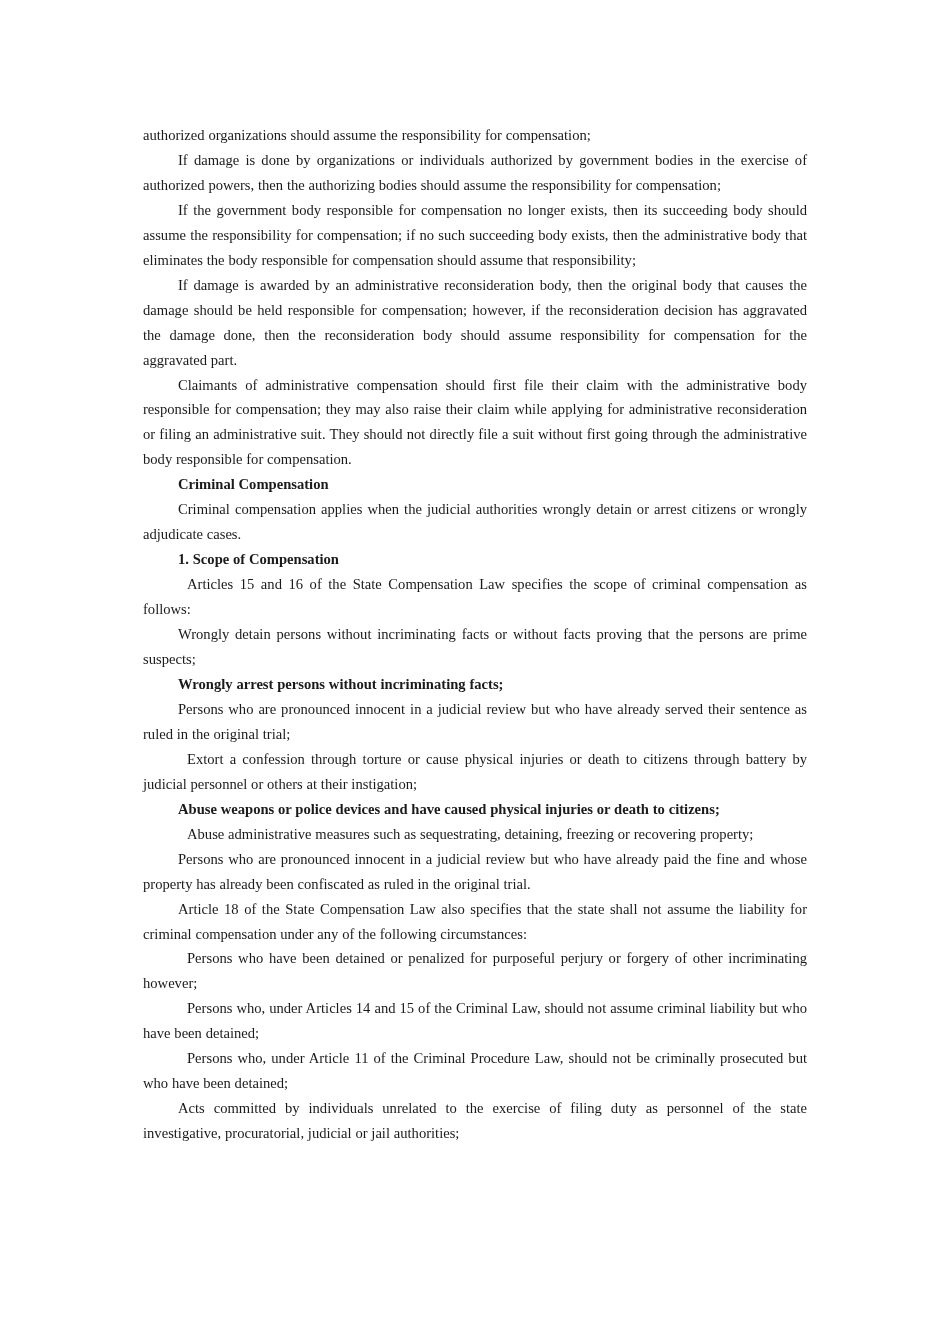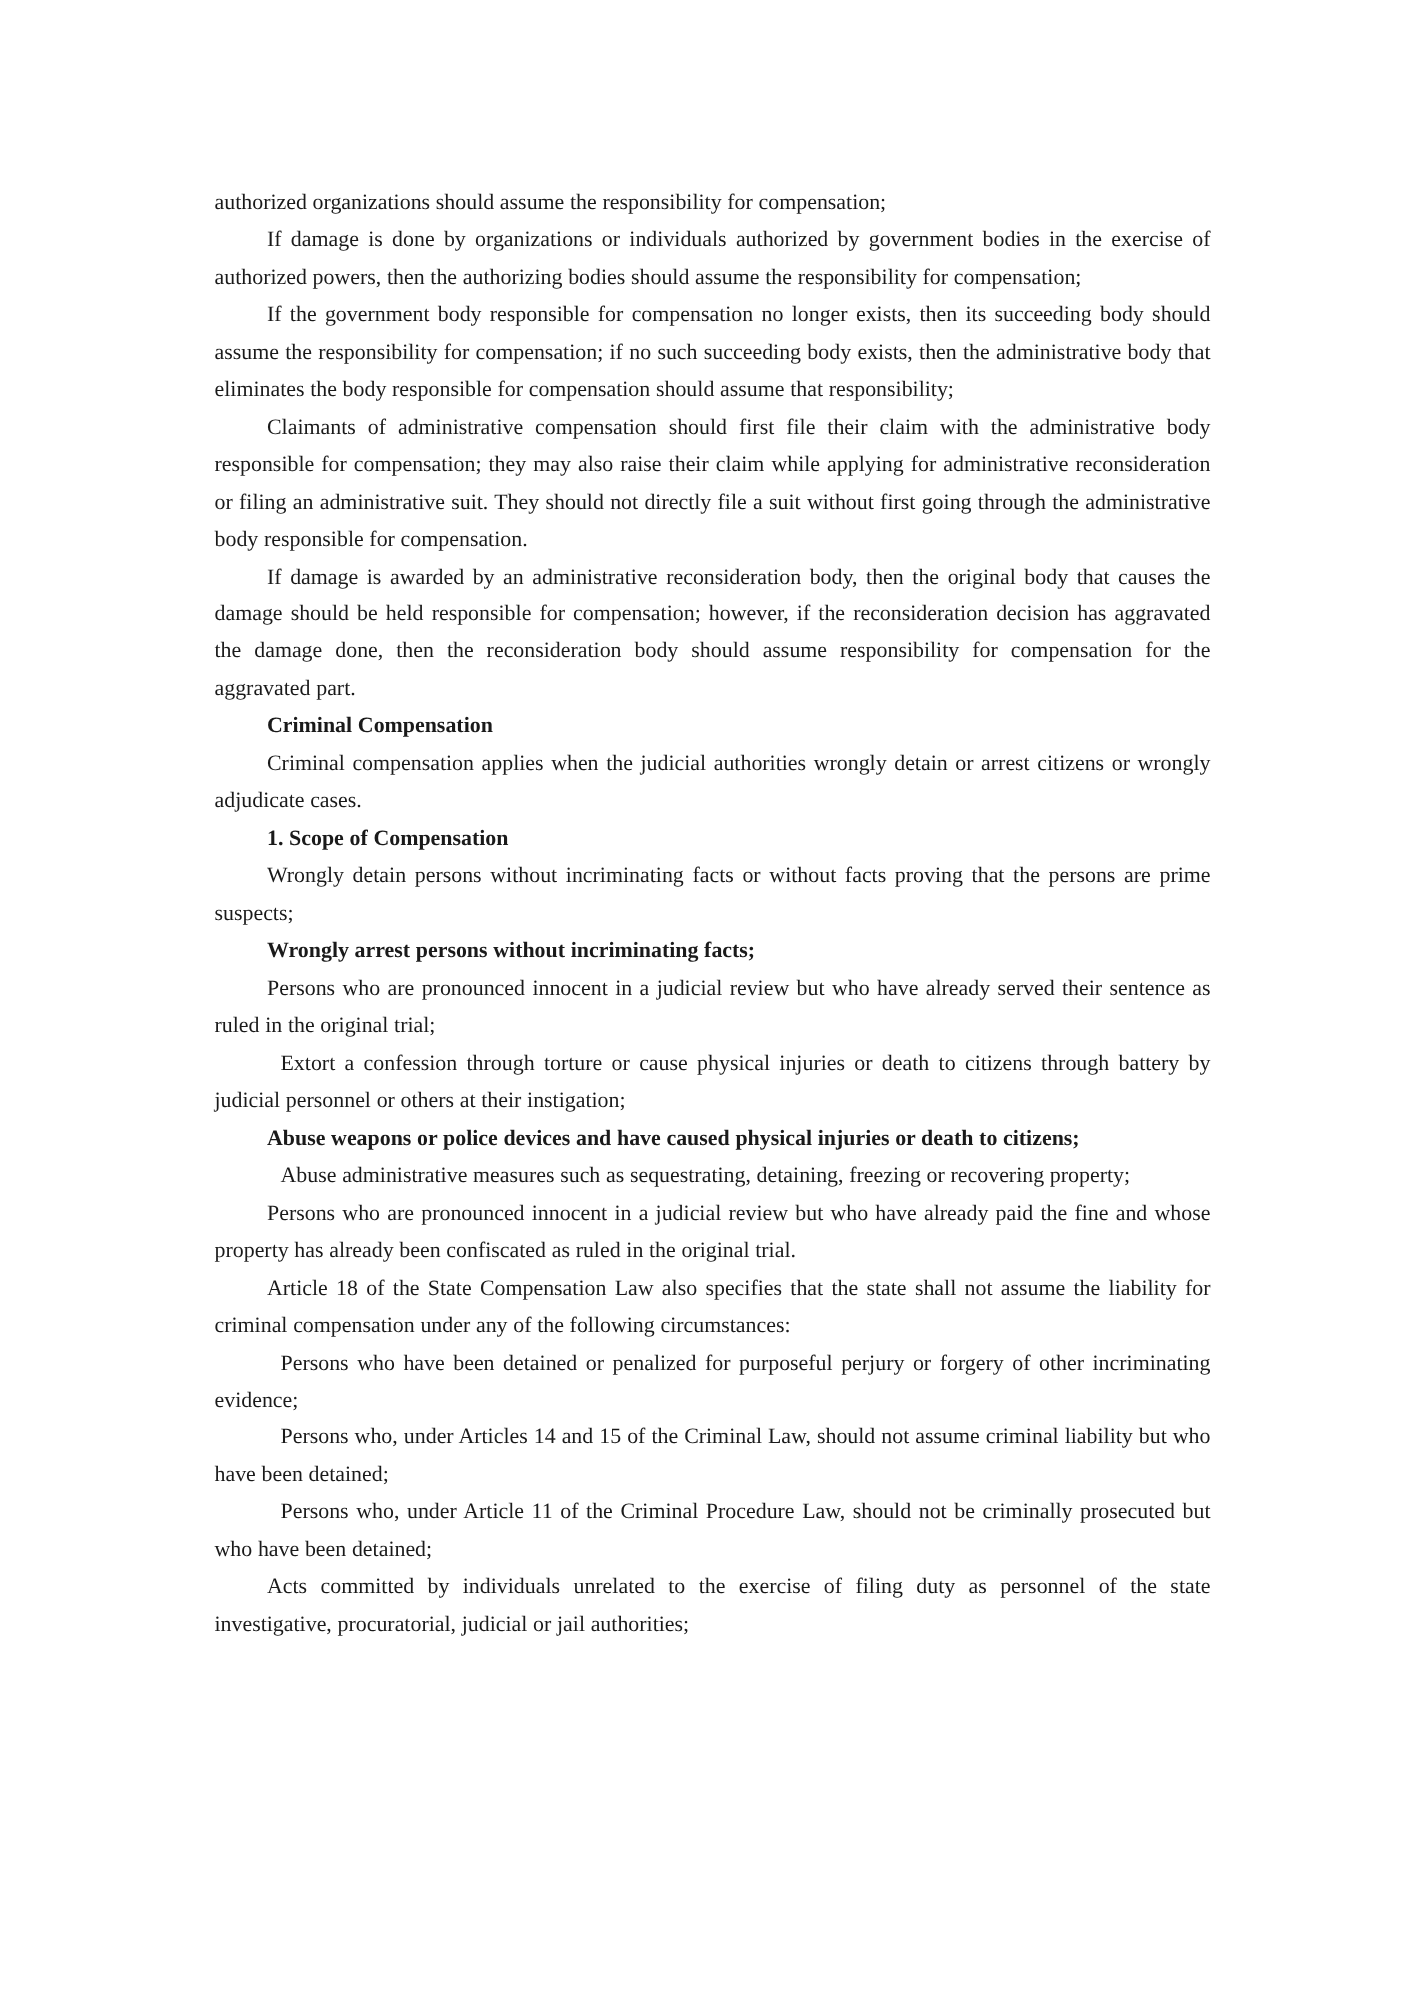--- a/index.html
+++ b/index.html
@@ -66,48 +66,49 @@
 
 <div class="page">
   <div class="text-column">
 
     <p class="para cont">authorized organizations should assume the responsibility for compensation;</p>
 
     <p class="para ind">If damage is done by organizations or individuals authorized by government bodies in the exercise of authorized powers, then the authorizing bodies should assume the responsibility for compensation;</p>
 
     <p class="para ind">If the government body responsible for compensation no longer exists, then its succeeding body should assume the responsibility for compensation; if no such succeeding body exists, then the administrative body that eliminates the body responsible for compensation should assume that responsibility;</p>
 
+    <p class="para ind">If damage is awarded by an administrative reconsideration body, then the original body that causes the damage should be held responsible for compensation; however, if the reconsideration decision has aggravated the damage done, then the reconsideration body should assume responsibility for compensation for the aggravated part.</p>
+
     <p class="para ind">Claimants of administrative compensation should first file their claim with the administrative body responsible for compensation; they may also raise their claim while applying for administrative reconsideration or filing an administrative suit. They should not directly file a suit without first going through the administrative body responsible for compensation.</p>
-
-    <p class="para ind">If damage is awarded by an administrative reconsideration body, then the original body that causes the damage should be held responsible for compensation; however, if the reconsideration decision has aggravated the damage done, then the reconsideration body should assume responsibility for compensation for the aggravated part.</p>
 
     <p class="para ind short">Criminal Compensation</p>
 
     <p class="para ind">Criminal compensation applies when the judicial authorities wrongly detain or arrest citizens or wrongly adjudicate cases.</p>
 
     <p class="para ind short">1. Scope of Compensation</p>
 
+    <p class="para ind-wide">Articles 15 and 16 of the State Compensation Law specifies the scope of criminal compensation as follows:</p>
 
     <p class="para ind">Wrongly detain persons without incriminating facts or without facts proving that the persons are prime suspects;</p>
 
     <p class="para ind short">Wrongly arrest persons without incriminating facts;</p>
 
     <p class="para ind">Persons who are pronounced innocent in a judicial review but who have already served their sentence as ruled in the original trial;</p>
 
     <p class="para ind-wide">Extort a confession through torture or cause physical injuries or death to citizens through battery by judicial personnel or others at their instigation;</p>
 
     <p class="para ind short">Abuse weapons or police devices and have caused physical injuries or death to citizens;</p>
 
     <p class="para ind-wide">Abuse administrative measures such as sequestrating, detaining, freezing or recovering property;</p>
 
     <p class="para ind">Persons who are pronounced innocent in a judicial review but who have already paid the fine and whose property has already been confiscated as ruled in the original trial.</p>
 
     <p class="para ind">Article 18 of the State Compensation Law also specifies that the state shall not assume the liability for criminal compensation under any of the following circumstances:</p>
 
-    <p class="para ind-wide">Persons who have been detained or penalized for purposeful perjury or forgery of other incriminating evidence;</p>
+    <p class="para ind-wide">Persons who have been detained or penalized for purposeful perjury or forgery of other incriminating however;</p>
 
     <p class="para ind-wide">Persons who, under Articles 14 and 15 of the Criminal Law, should not assume criminal liability but who have been detained;</p>
 
     <p class="para ind-wide">Persons who, under Article 11 of the Criminal Procedure Law, should not be criminally prosecuted but who have been detained;</p>
 
     <p class="para ind">Acts committed by individuals unrelated to the exercise of filing duty as personnel of the state investigative, procuratorial, judicial or jail authorities;</p>
 
   </div>
 </div>
 

